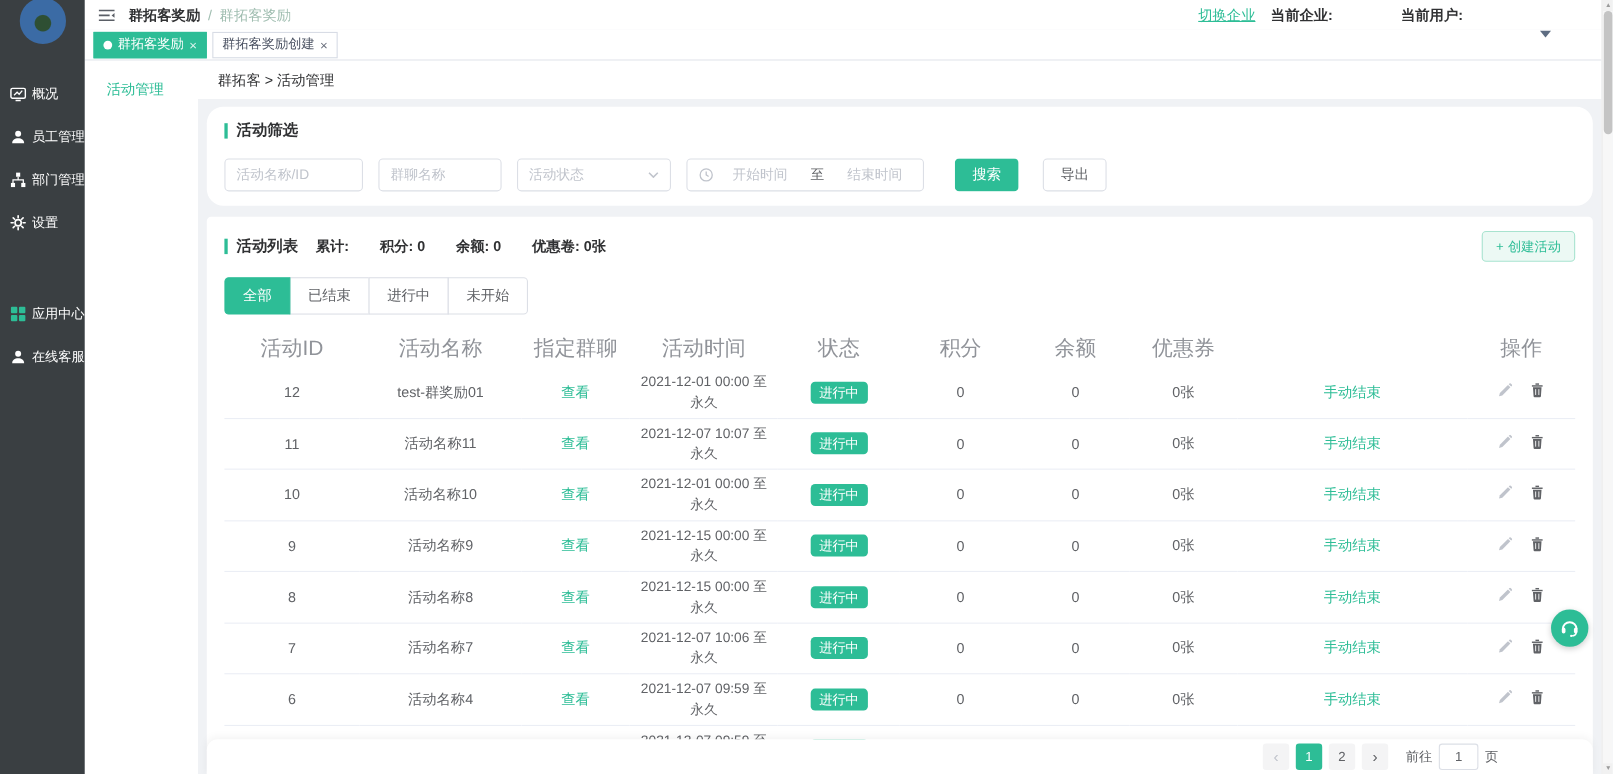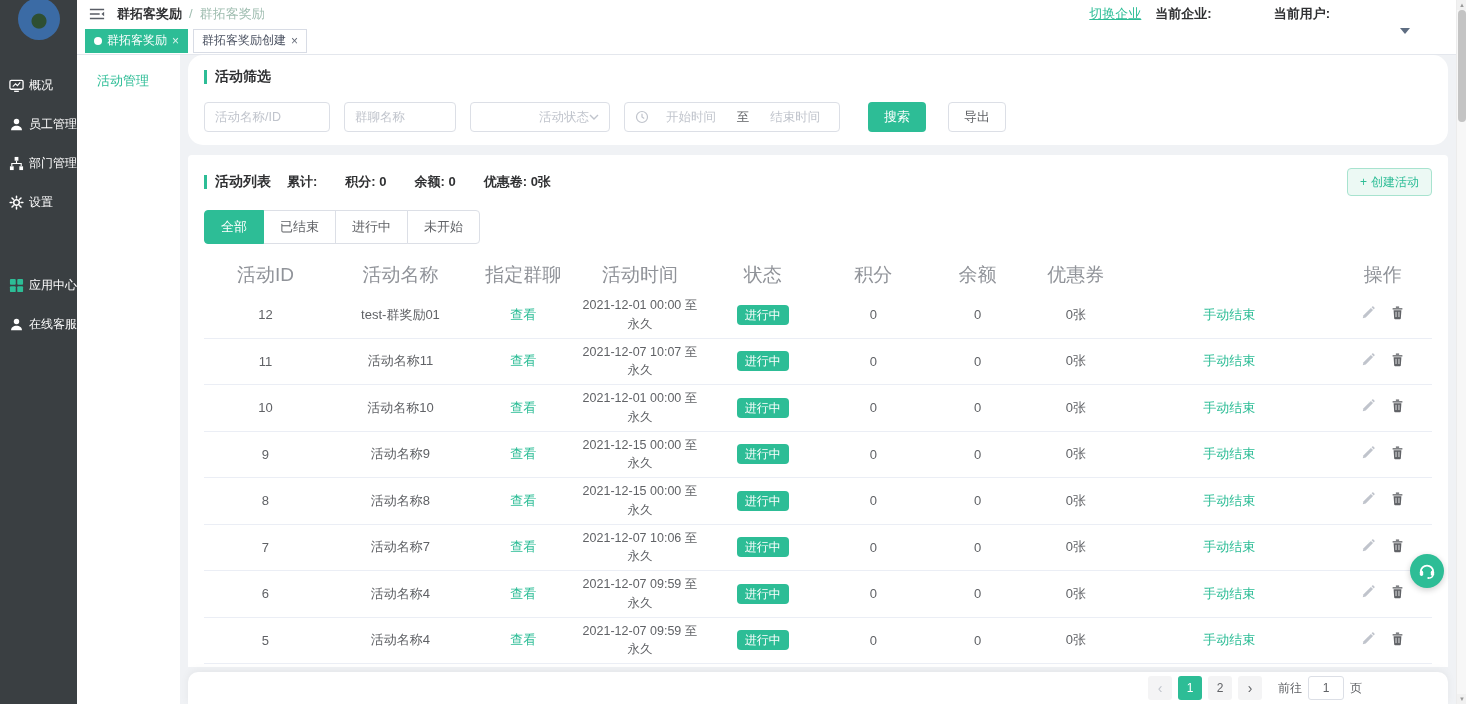--- a/index.html
+++ b/index.html
@@ -50,21 +50,21 @@
   .card { background:#fff; border-radius:15px; margin:0 8px; padding:13px 16px; }
   .sec-head { display:flex; align-items:center; }
   .sec-title { display:flex; align-items:center; font-size:14px; font-weight:700; color:#303133; }
   .sec-title::before { content:""; width:3px; height:14px; background:var(--accent); margin-right:8px; }
 
   
   .filter-row { display:flex; align-items:center; margin-top:16px; gap:14px; }
   .inp { height:30px; border:1px solid #dcdfe6; border-radius:4px; display:flex; align-items:center; padding:0 10px; background:#fff; color:#c0c4cc; font-size:12.5px; cursor:text; }
   .inp-name  { width:126px; }
   .inp-group { width:112px; }
-  .inp-select{ width:140px; justify-content:flex-end; cursor:pointer; }
+  .inp-select{ width:140px; justify-content:space-between; cursor:pointer; }
   .inp-date  { width:216px; gap:8px; cursor:pointer; }
   .inp-date .to { color:#606266; flex:0 0 auto; margin:0 4px; }
   .inp-date .ph { flex:1; text-align:center; }
   .btn { height:30px; border-radius:4px; font-size:13px; padding:0 15px; display:inline-flex; align-items:center; justify-content:center; cursor:pointer; border:1px solid transparent; }
   .btn-search { background:var(--accent); color:#fff; margin-left:14px; }
   .btn-export { background:#fff; border-color:#dcdfe6; color:#606266; margin-left:8px; }
 
   
   .list-card { margin-top:10px; border-radius:4px 4px 0 0; height:512px; position:relative; }
   .list-head { display:flex; align-items:center; }
@@ -208,20 +208,21 @@
     <span class="x">×</span>
   </span>
   <span class="top-caret"></span>
 </div>
 
 <div class="submenu">
   <div class="submenu-item">活动管理</div>
 </div>
 
 <div class="main">
+  <div class="page-title">群拓客 &gt; 活动管理</div>
 
   <div class="card">
     <div class="sec-head">
       <span class="sec-title">活动筛选</span>
     </div>
     <div class="filter-row">
       <div class="inp inp-name">活动名称/ID</div>
       <div class="inp inp-group">群聊名称</div>
       <div class="inp inp-select">
         <span>活动状态</span>

